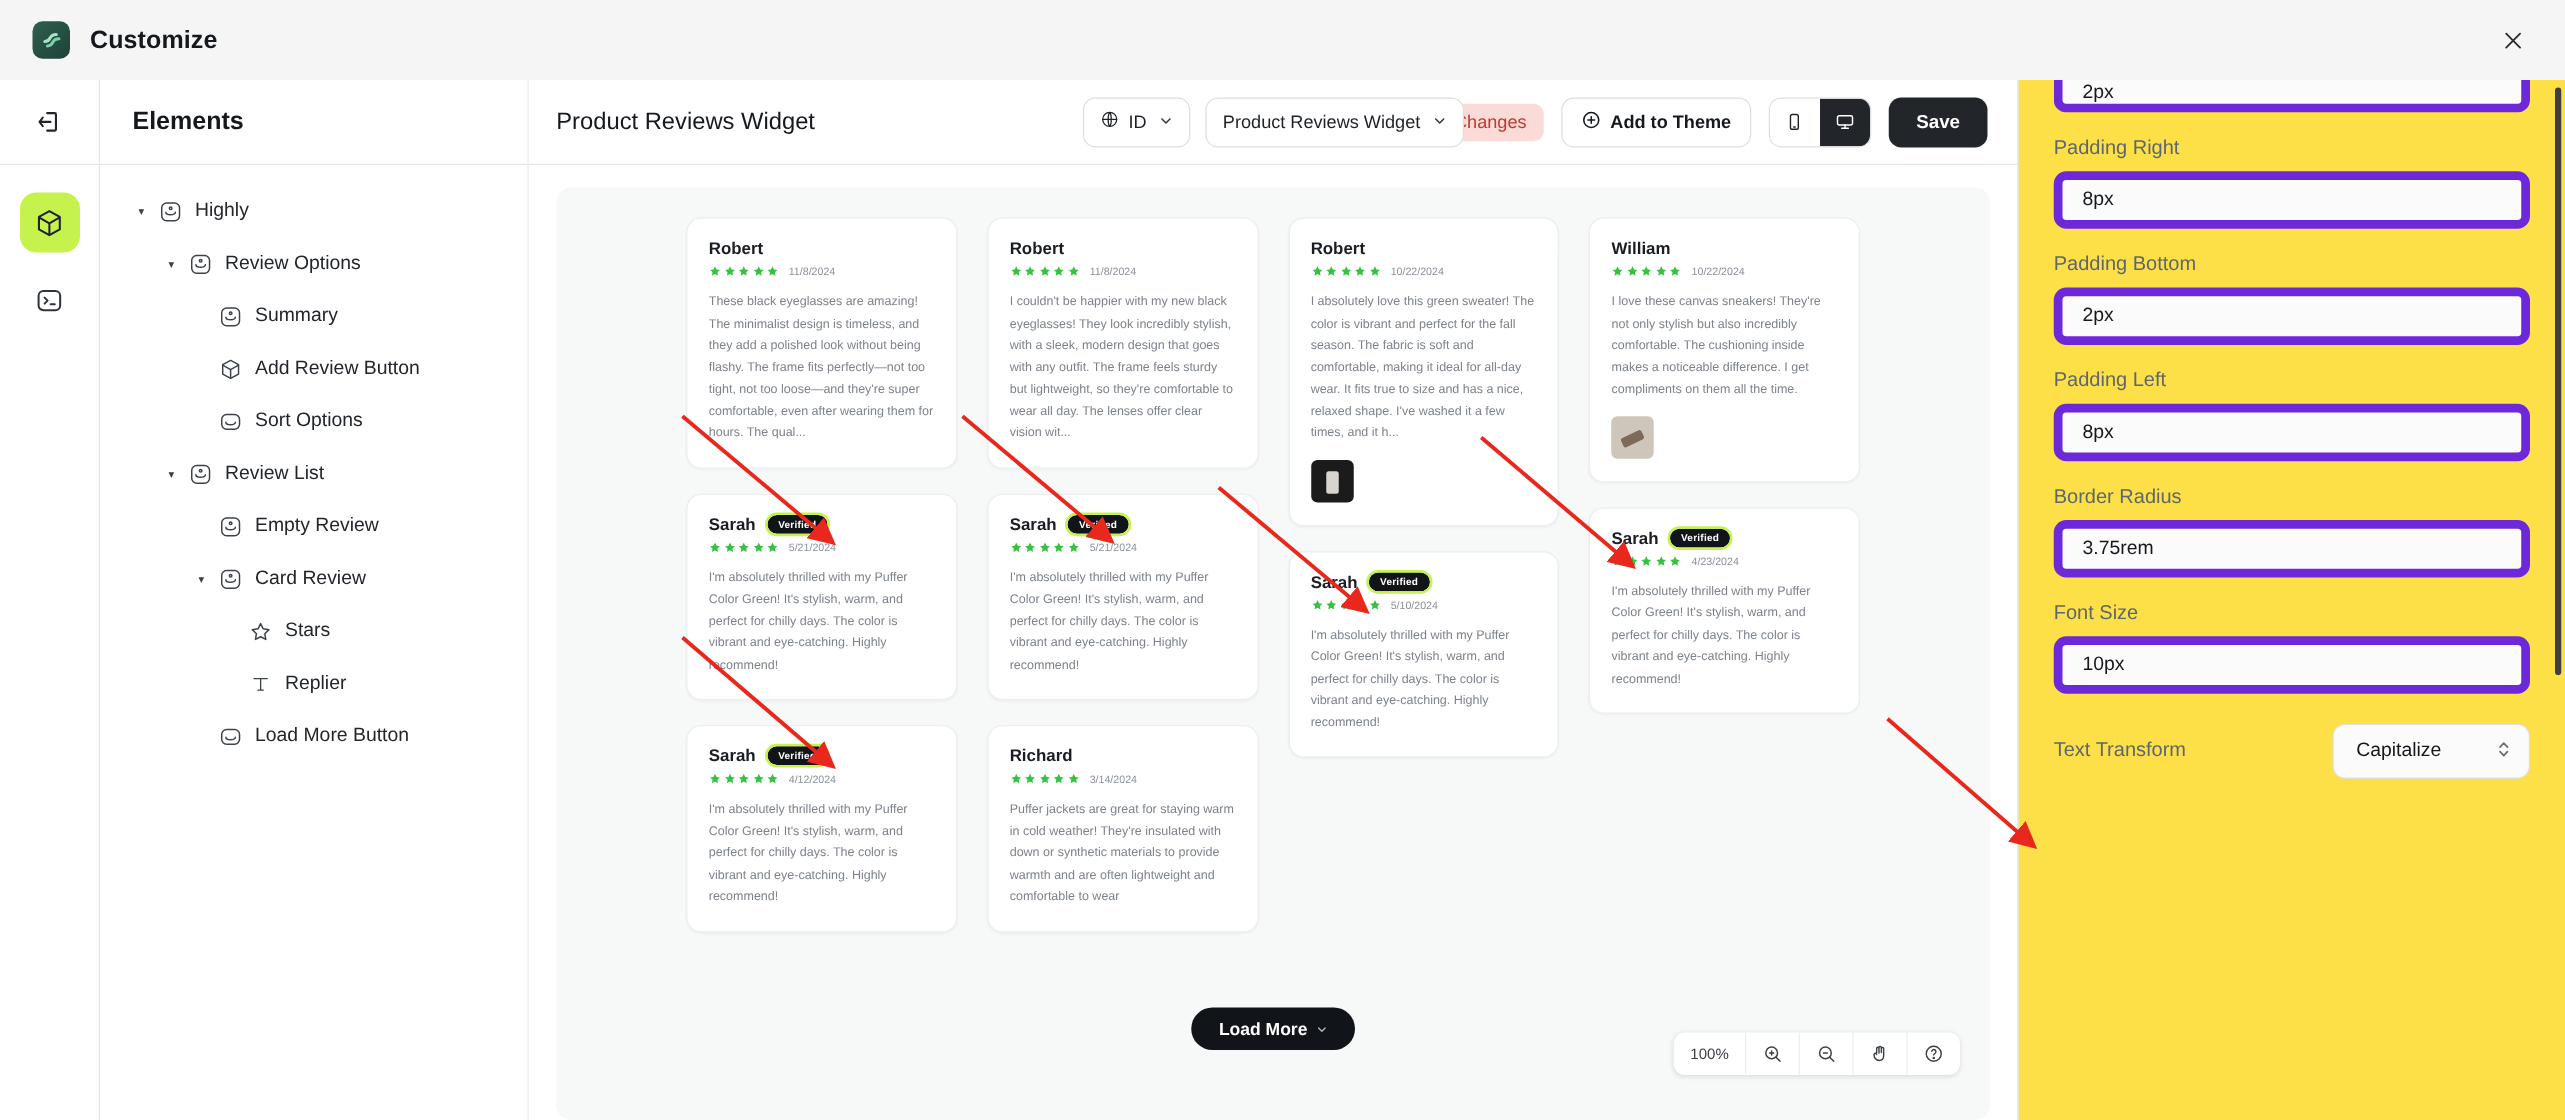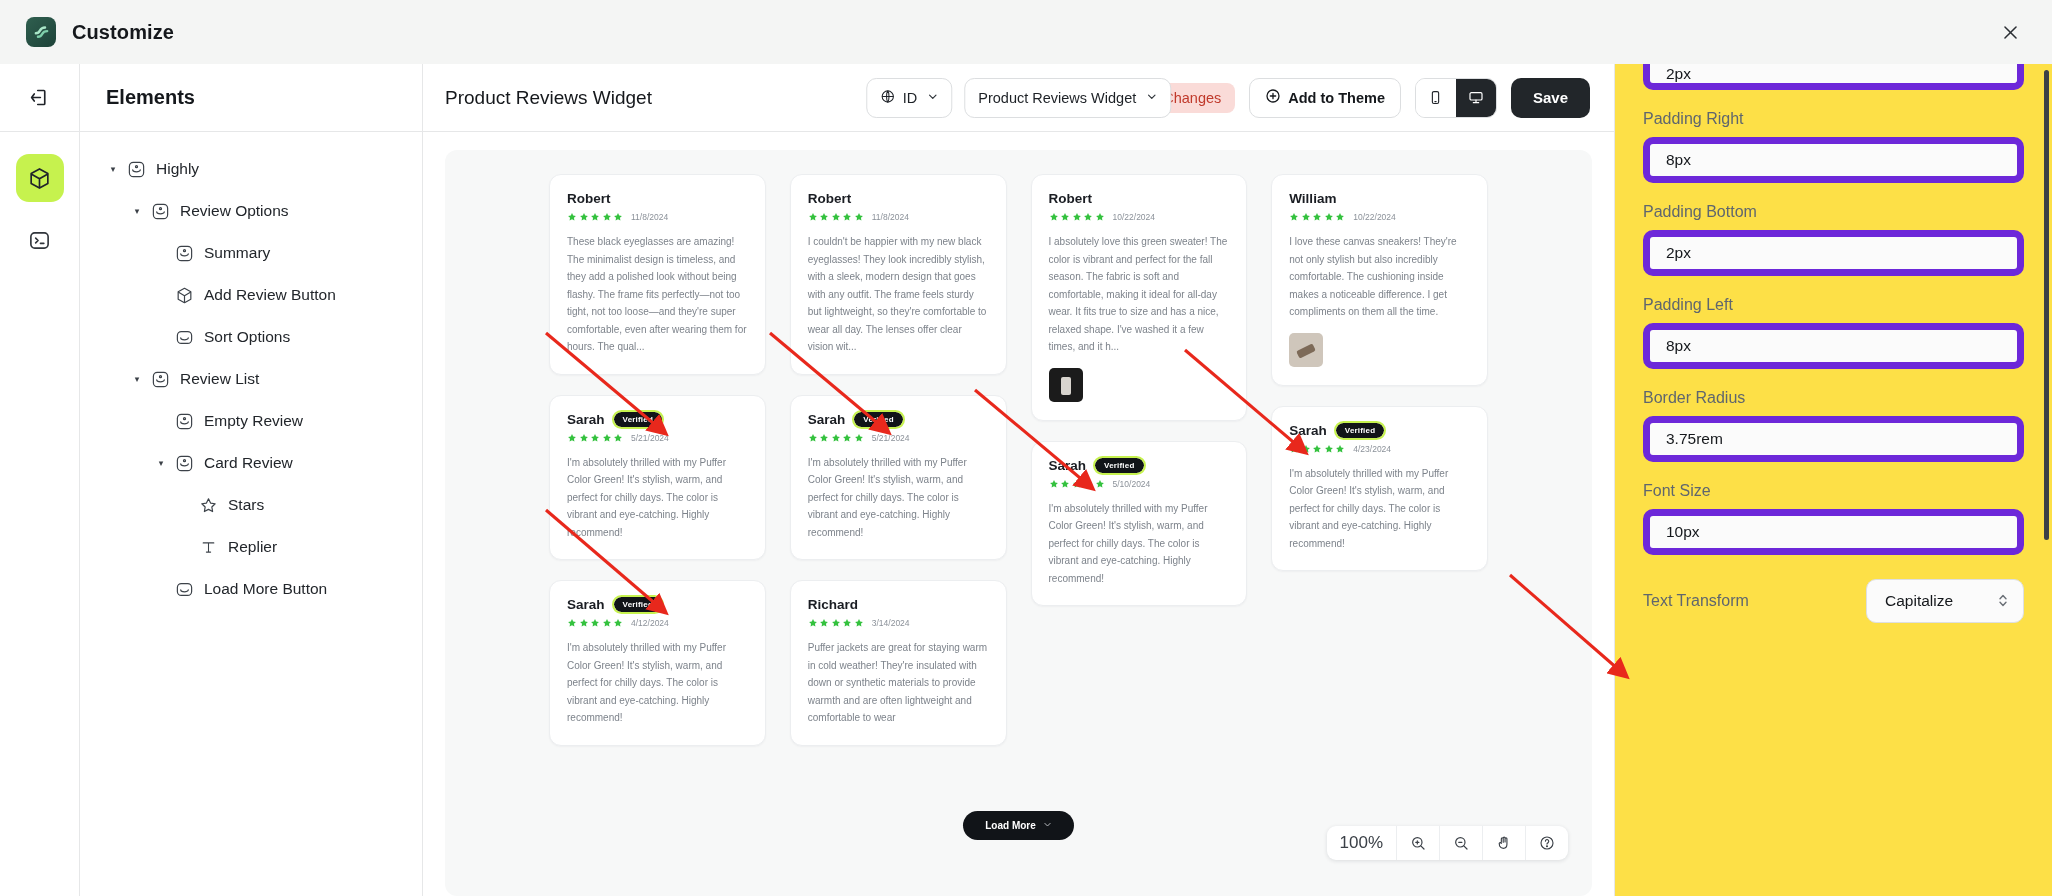--- a/index.html
+++ b/index.html
@@ -196,34 +196,34 @@
     width: 10px; height: 18px; background: #d8d4ce; border-radius: 2px;
   }
   .rthumb.light .fig { background: #7d6a58; width: 18px; height: 8px; transform: translate(-50%,-50%) rotate(-26deg); }
 
   .loadmore-wrap {
     position: absolute; left: 0; right: 0; bottom: 56px;
     display: flex; justify-content: center;
   }
   .loadmore {
     background: #111418; color: #fff; border-radius: 60px;
-    font-size: 10px; font-weight: bold; padding: 9px 22px;
+    font-size: 14px; font-weight: bold; padding: 9px 22px;
     display: flex; align-items: center; gap: 7px; cursor: pointer;
   }
   .zoomctl {
     position: absolute; right: 24px; bottom: 36px;
     display: flex; align-items: center;
     background: #ffffff; border-radius: 9px;
     box-shadow: 0 1px 4px rgba(16,24,40,.12);
     height: 34px; overflow: hidden;
   }
   .zoomctl .z {
     padding: 0 13px; height: 34px;
     display: flex; align-items: center; justify-content: center;
-    font-size: 17px; color: #3b4047; cursor: pointer;
+    font-size: 12px; color: #3b4047; cursor: pointer;
     border-left: 1px solid #eceef0;
   }
   .zoomctl .z:first-child { border-left: none; }
 
   
   .props {
     width: 438px; flex: 0 0 438px;
     background: #fde047;
     border-left: 1px solid #e6e7e8;
     padding: 0 28px;

